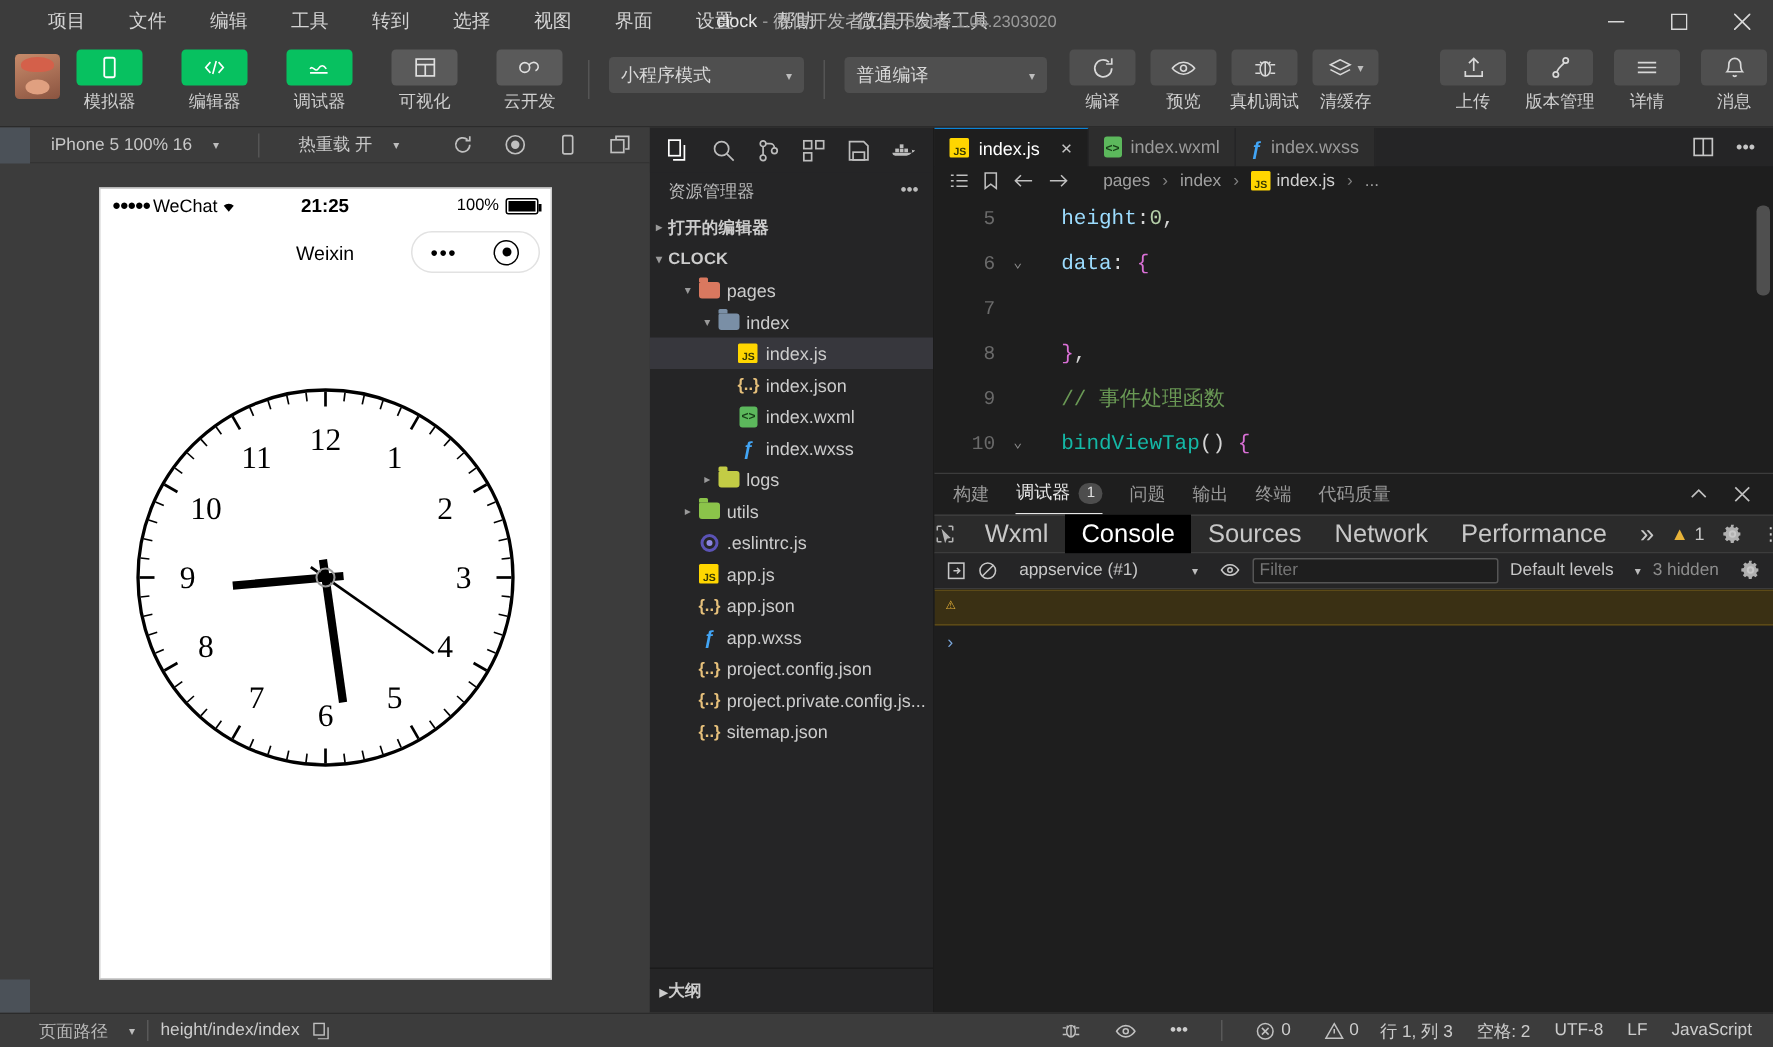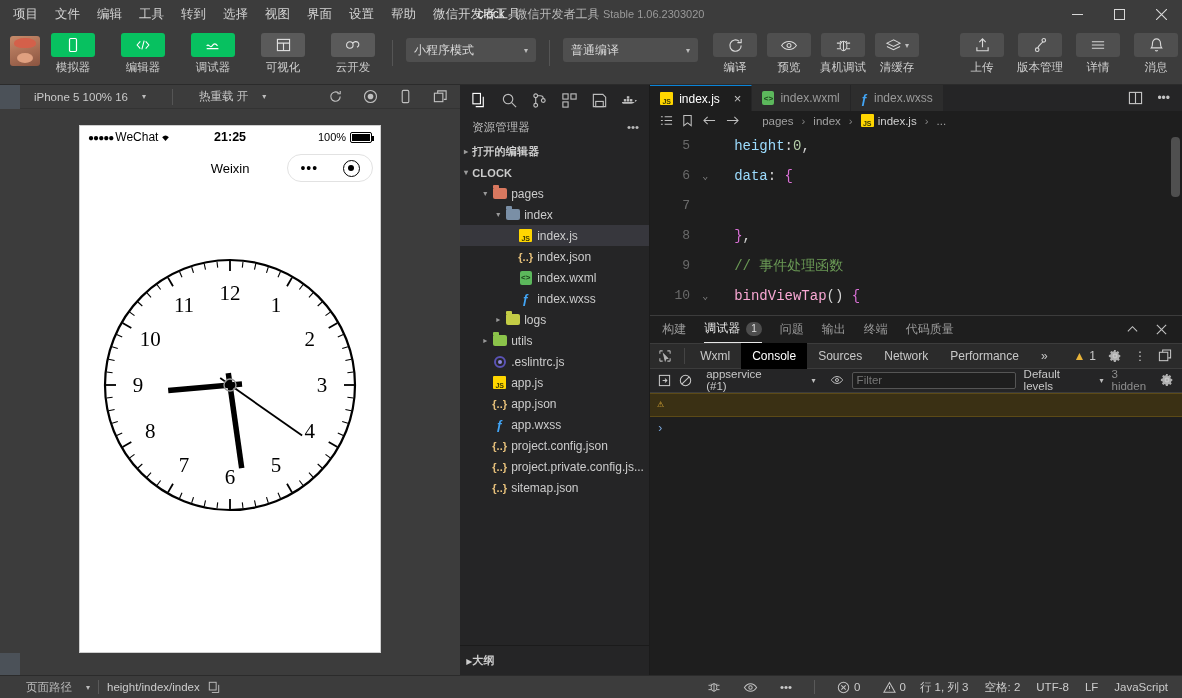--- a/index.html
+++ b/index.html
@@ -12,21 +12,21 @@
     color: #cccccc;
     -webkit-font-smoothing: antialiased;
   }
   .app { position: relative; width: 1182px; height: 698px; display: flex; flex-direction: column; }
 
   
   .titlebar {
     height: 28px; background: #3c3c3c; display: flex; align-items: center;
     flex: 0 0 28px; position: relative;
   }
-  .menu { display: flex; align-items: center; padding-left: 12px; gap: 15px; }
+  .menu { display: flex; align-items: center; padding-left: 31px; gap: 27px; }
   .menu-item { color: #d4d4d4; font-size: 12.5px; line-height: 28px; cursor: default; padding: 0 1px; }
   .title-center {
     position: absolute; left: 0; right: 0; text-align: center;
     font-size: 12px; pointer-events: none;
   }
   .title-app { color: #e8e8e8; }
   .title-dash { color: #9a9a9a; }
   .title-sub { color: #b8b8b8; }
   .title-ver { color: #9a9a9a; font-size: 11px; }
   .wincontrols { margin-left: auto; display: flex; height: 28px; z-index: 2; }
@@ -141,35 +141,35 @@
   .tab .x { margin-left: 8px; font-size: 13px; color: #c5c5c5; }
   .tabs-right { margin-left: auto; display: flex; align-items: center; gap: 14px; padding: 0 12px; color: #c5c5c5; }
   .breadcrumb { height: 22px; background: #1e1e1e; display: flex; align-items: center; gap: 8px; padding-left: 10px; font-size: 11.5px; color: #a0a0a0; }
   .bc-sep { color: #808080; }
   .code { flex: 1 1 auto; position: relative; overflow: hidden; background: #1e1e1e; }
   .cline { display: flex; align-items: center; height: 30px; font-family: "Liberation Mono", monospace; font-size: 14px; }
   .gutter { width: 46px; text-align: right; padding-right: 6px; color: #6a6a6a; font-size: 13px; flex: 0 0 46px; }
   .fold { width: 18px; text-align: center; color: #8a8a8a; font-size: 10px; flex: 0 0 18px; }
   .ctext { padding-left: 20px; white-space: pre; }
   .k-prop { color: #9cdcfe; } .k-num { color: #b5cea8; } .k-punc { color: #d4d4d4; }
-  .k-brace { color: #da70d6; } .k-cmt { color: #6a9955; } .k-fn { color: #f9a8d4; }
+  .k-brace { color: #da70d6; } .k-cmt { color: #6a9955; } .k-fn { color: #14b8a6; }
   .scrollbar-v { position: absolute; right: 0; top: 0; width: 14px; height: 100%; }
   .scrollbar-v i { position:absolute; right:2px; top:6px; width:9px; height:60px; background:#4f4f4f; border-radius:4px; display:block; }
 
   
   .debugger { height: 360px; flex: 0 0 360px; background: #1e1e1e; display: flex; flex-direction: column; border-top: 1px solid #3c3c3c; }
   .dbg-tabs { height: 27px; display: flex; align-items: center; padding-left: 12px; gap: 18px; background: #1e1e1e; font-size: 12px; color: #9a9a9a; }
   .dbg-tab { display: flex; align-items: center; gap: 6px; height: 27px; line-height: 27px; }
   .dbg-tab.active { color: #e7e7e7; border-bottom: 1px solid #e7e7e7; }
   .badge { background: #4d4d4d; color: #e0e0e0; border-radius: 8px; font-size: 10px; padding: 0 5px; line-height: 14px; height: 14px; }
   .dbg-tabs-right { margin-left: auto; display: flex; gap: 16px; padding-right: 14px; color: #bbb; }
   .dt-bar { height: 26px; background: #2b2b2b; display: flex; align-items: center; gap: 0; border-top: 1px solid #3c3c3c; border-bottom: 1px solid #3c3c3c; }
   .dt-icon { width: 30px; display:flex; align-items:center; justify-content:center; color:#b5b5b5; }
   .dt-sep { width: 1px; height: 16px; background: #444; margin: 0 4px; }
-  .dt-tab { padding: 0 11px; height: 26px; line-height: 26px; font-size: 12px; color: #c8c8c8; }
+  .dt-tab { padding: 0 11px; height: 26px; line-height: 26px; font-size: 17px; color: #c8c8c8; }
   .dt-tab.active { background: #000000; color: #ffffff; }
   .dt-right { margin-left: auto; display: flex; align-items: center; gap: 12px; padding-right: 10px; font-size: 12px; color: #c8c8c8; }
   .warn-tri { color: #e8b339; }
   .cons-bar { height: 24px; background: #252526; display: flex; align-items: center; gap: 8px; padding: 0 8px; border-bottom: 1px solid #3c3c3c; font-size: 11.5px; color: #c8c8c8; }
   .cb-select { display: flex; align-items: center; gap: 26px; padding: 0 6px; }
   .filter-input {
     flex: 0 0 120px; height: 17px; background: #1e1e1e; border: 1px solid #555; color: #8a8a8a;
     font-size: 11.5px; padding: 0 4px; border-radius: 2px; outline: none;
   }
   .cons-body { flex: 1 1 auto; background: #1e1e1e; overflow: hidden; }

